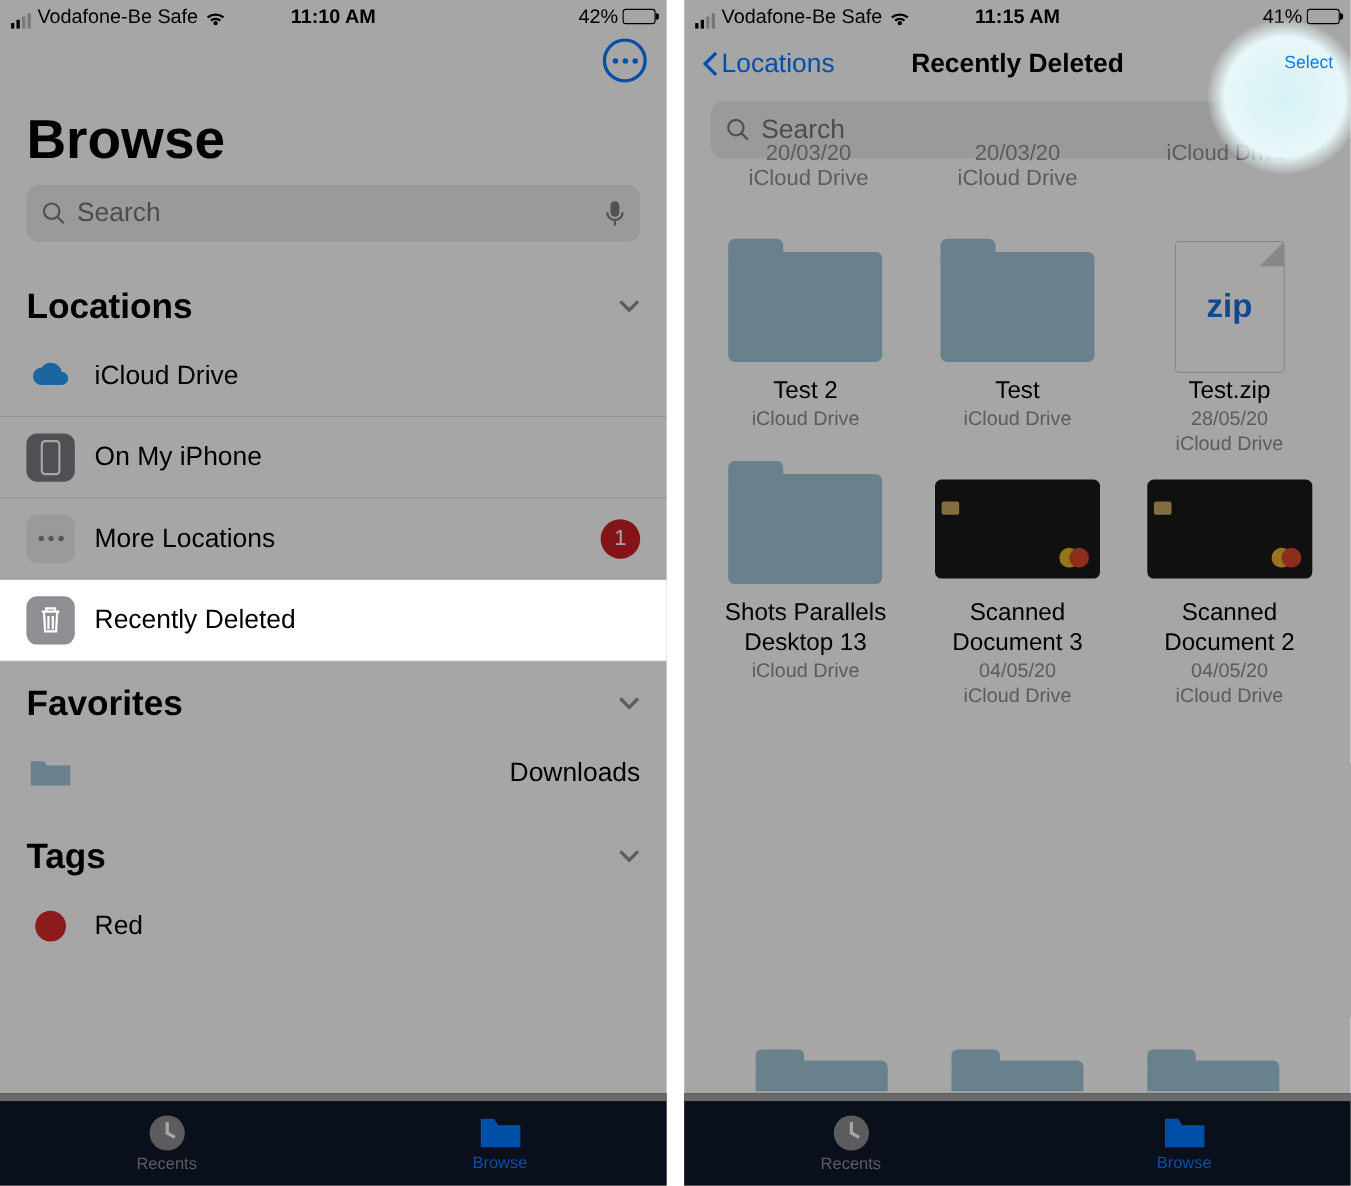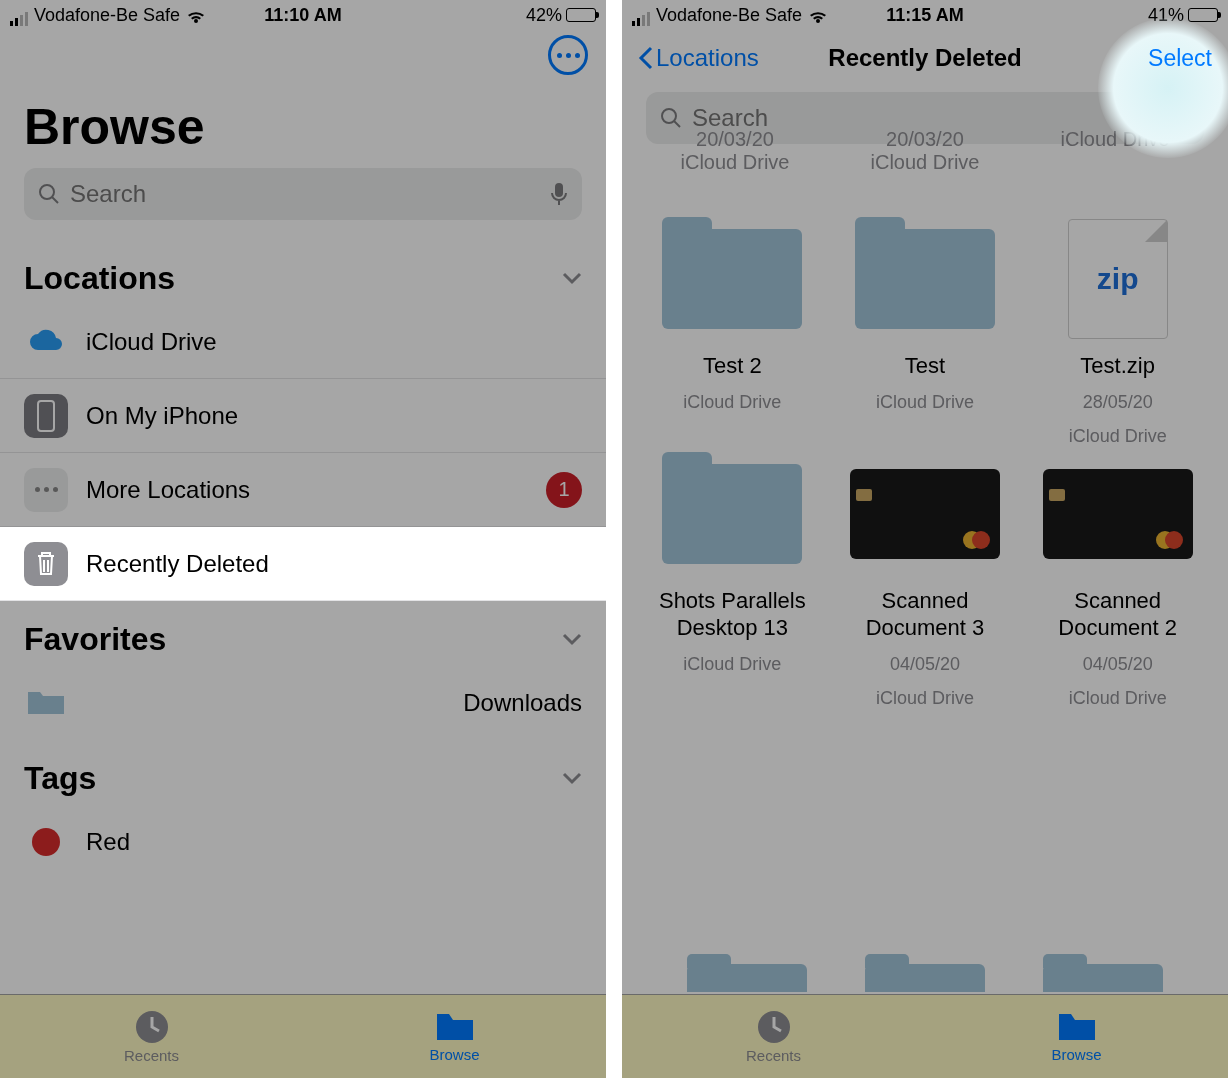--- a/index.html
+++ b/index.html
@@ -22,32 +22,32 @@
 .three-dots { display:flex; gap:4px; } .three-dots span{width:5px;height:5px;border-radius:50%;background:#007aff;}
 .browse-title { font-size: 50px; font-weight: 700; padding: 18px 24px 12px; }
 .search-bar { margin: 0 24px 20px; height: 52px; background: #eceded; border-radius: 12px; display:flex; align-items:center; padding:0 14px; gap:10px;}
 .search-bar input { flex:1; border:none; background:transparent; font-size:24px; color:#7c7c7e; outline:none;}
 .search-bar svg { fill: #7c7c7e;}
 .section-header { display:flex; align-items:center; justify-content:space-between; padding: 20px 24px 8px; font-size:32px; font-weight:700;}
 .chev { width:20px; height:20px; }
 .list-row { height: 74px; display:flex; align-items:center; padding:0 24px; gap:18px; border-bottom:1px solid #e3e3e5; font-size:24px;}
 .list-row .icon-box { width:44px; height:44px; display:flex; align-items:center; justify-content:center; border-radius:10px;}
 .badge { margin-left:auto; width:36px;height:36px;border-radius:50%;background:#cb2029;color:#fff;display:flex;align-items:center;justify-content:center;font-size:20px;font-weight:500;}
-.tab-bar { height: 84px; border-top:1px solid #a3a3a3; display:flex; background:#fef9c3; position:absolute; bottom:0; left:0; right:0;}
+.tab-bar { height: 84px; border-top:7px solid #a3a3a3; display:flex; background:#0f172a; position:absolute; bottom:0; left:0; right:0;}
 .tab { flex:1; display:flex; flex-direction:column; align-items:center; justify-content:center; gap:2px; font-size:15px; color:#8e8e93;}
 .tab.active { color:#007aff; }
 .tab.active .tab-icon { fill:#007aff;} .tab .tab-icon{fill:#8e8e93;}
 
 .nav-bar2 { height:56px; display:flex; align-items:center; padding:0 16px; }
 .back-btn { display:flex; align-items:center; color:#007aff; font-size:24px; gap:2px;}
 .nav-title { position:absolute; left:50%; transform:translateX(-50%); font-size:24px; font-weight:600;}
-.select-btn { margin-left:auto; color:#007aff; font-size:23px; position:relative; z-index:20;}
+.select-btn { margin-left:auto; color:#007aff; font-size:16px; position:relative; z-index:20;}
 .select-highlight { position:absolute; top:18px; right:-10px; width:140px; height:140px; border-radius:50%; background:radial-gradient(circle,#d6f2f5 0%,#e8f7f9 55%,rgba(255,255,255,0) 72%); z-index:15; pointer-events:none;}
 .grid { padding: 0 18px; display:grid; grid-template-columns:repeat(3,1fr); gap:12px 8px; }
-.cell { display:flex; flex-direction:column; align-items:center; text-align:center;gap:11px;}
+.cell { display:flex; flex-direction:column; align-items:center; text-align:center;}
 .thumb { width:150px; height:110px; display:flex; align-items:center; justify-content:center; margin-bottom:8px;}
 .folder { width:140px; height:100px; background:#a2c5d9; border-radius:6px; position:relative;}
 .folder::before { content:""; position:absolute; top:-12px; left:0; width:50px; height:18px; background:#a2c5d9; border-radius:6px 6px 0 0;}
 .ziptile { width:100px; height:120px; background:#fff; border:1px solid #d0d0d0; border-radius:4px; display:flex; align-items:center; justify-content:center; color:#1e6fd9; font-size:30px; font-weight:600; position:relative;}
 .ziptile::after{content:"";position:absolute;top:0;right:0;width:22px;height:22px;background:linear-gradient(135deg,transparent 48%,#d0d0d0 52%);}
 .card { width:150px; height:90px; background:#1a1a1a; border-radius:6px; position:relative; color:#b0b0b0; font-size:9px; padding:6px;}
 .card::after{content:"";position:absolute;right:10px;bottom:10px;width:18px;height:18px;border-radius:50%;background:#d9452b;box-shadow:-9px 0 #ecb330;}
 .card .chip{width:16px;height:12px;background:#c9a864;border-radius:2px;margin-top:14px;}
 .cell .name { font-size:22px; color:#000; line-height:1.2; }
 .cell .sub { font-size:18px; color:#8e8e93; margin-top:2px;}

